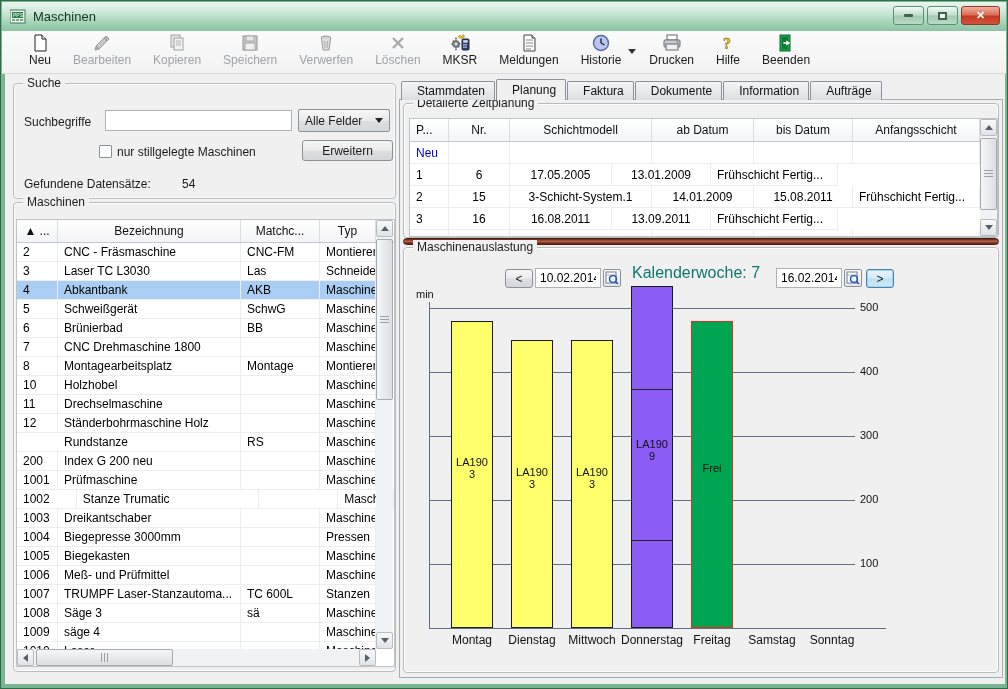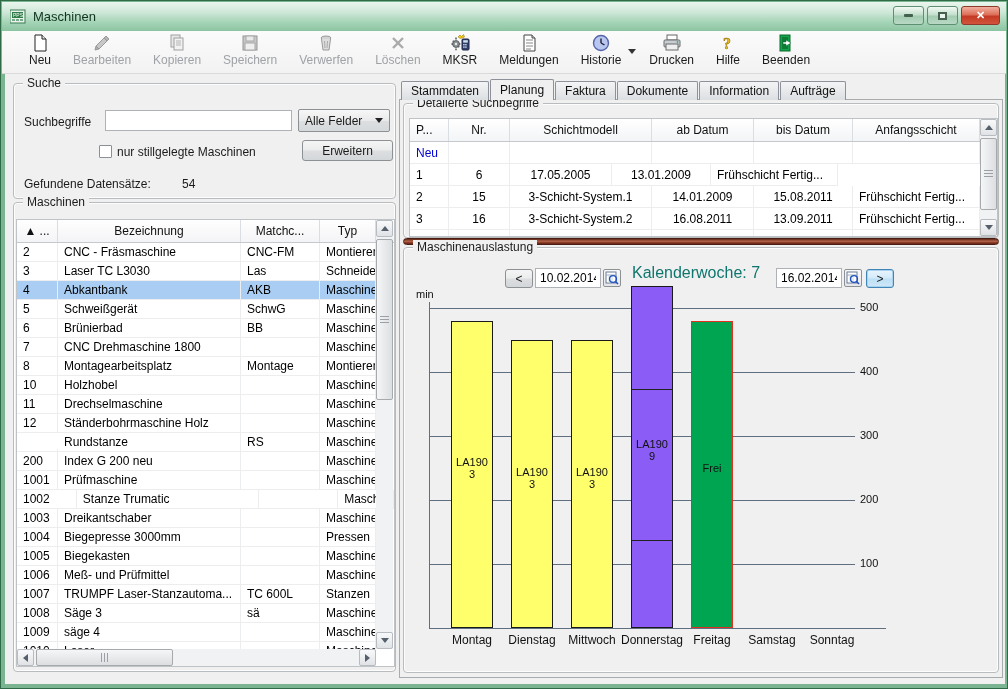--- a/index.html
+++ b/index.html
@@ -65,21 +65,21 @@
   .tri-lf{width:0;height:0;border-top:4px solid transparent;border-bottom:4px solid transparent;border-right:5px solid #55606c;}
   .tri-rt{width:0;height:0;border-top:4px solid transparent;border-bottom:4px solid transparent;border-left:5px solid #55606c;}
   .sb-thumb{position:absolute;box-sizing:border-box;border:1px solid #a7aaad;border-radius:2px;
     background:linear-gradient(90deg,#f5f6f7,#dcdee1);display:flex;align-items:center;justify-content:center;}
   .sb-thumb.h{background:linear-gradient(180deg,#f5f6f7,#dcdee1);}
   .grip-v{width:9px;height:8px;background:repeating-linear-gradient(180deg,#9aa0a6 0 1px,rgba(0,0,0,0) 1px 3px);}
   .grip-h{width:8px;height:9px;background:repeating-linear-gradient(90deg,#9aa0a6 0 1px,rgba(0,0,0,0) 1px 3px);}
   
   .tabs{position:absolute;left:396px;top:5px;display:flex;align-items:flex-end;height:21px;z-index:3;}
   .tab{box-sizing:border-box;border:1px solid #8e9199;border-bottom:none;border-radius:2px 2px 0 0;
-    background:linear-gradient(180deg,#f3f4f5,#dcdfe2);font-size:12px;color:#111;padding:2px 9px 2px 9px;margin-right:1px;height:19px;}
+    background:linear-gradient(180deg,#f3f4f5,#dcdfe2);font-size:12px;color:#111;padding:2px 9px 2px 15px;margin-right:1px;height:19px;}
   .tab.active{background:#f0f0f0;height:21px;padding-top:3px;position:relative;z-index:4;}
   .tabpage{position:absolute;left:394px;top:25px;width:604px;height:579px;border:1px solid #a8abae;background:#f0f0f0;box-sizing:border-box;}
   .g-planning{left:398px;top:29px;width:594px;height:133px;}
   .ptable{position:absolute;left:5px;top:14px;width:587px;height:117px;background:#fff;border:1px solid #c0c3c6;overflow:hidden;}
   
   .splitter{position:absolute;left:398px;top:164px;width:596px;height:7px;border-radius:4px;
     background:linear-gradient(180deg,#5e2417,#b5654a 45%,#8e3d28 70%,#5e2417);border:1px solid #4a1d12;box-sizing:border-box;}
   
   .g-auslastung{left:398px;top:173px;width:594px;height:424px;}
   .week-label{position:absolute;font-size:16px;color:#0f766e;white-space:nowrap;}
@@ -462,21 +462,21 @@
         <div class="tab">Stammdaten</div>
         <div class="tab active">Planung</div>
         <div class="tab">Faktura</div>
         <div class="tab">Dokumente</div>
         <div class="tab">Information</div>
         <div class="tab">Aufträge</div>
       </div>
     <div class="tabpage"></div>
 
     <div class="groupbox g-planning">
-      <span class="gb-label">Detalierte Suchbegriffe</span>
+      <span class="gb-label">Detalierte Zeitplanung</span>
       <div class="ptable ptable-built">
         <div id="p-head">
             <div class="thead">
               <div class="th" style="width: 39px; justify-content: flex-start; padding-left: 6px;">P...</div>
               <div class="th" style="width: 61px;">Nr.</div>
               <div class="th" style="width: 142px;">Schichtmodell</div>
               <div class="th" style="width: 102px;">ab Datum</div>
               <div class="th" style="width: 99px;">bis Datum</div>
               <div class="th" style="width: 127px;">Anfangsschicht</div>
             </div>
@@ -501,21 +501,20 @@
               <div class="tc" style="width: 39px; padding-left: 6px;">2</div>
               <div class="tc center" style="width: 61px;">15</div>
               <div class="tc center" style="width: 142px;">3-Schicht-System.1</div>
               <div class="tc center" style="width: 102px;">14.01.2009</div>
               <div class="tc center" style="width: 99px;">15.08.2011</div>
               <div class="tc" style="width: 127px;">Frühschicht Fertig...</div>
             </div>
             <div class="trow">
               <div class="tc" style="width: 39px; padding-left: 6px;">3</div>
               <div class="tc center" style="width: 61px;">16</div>
-              <div class="tc center" style="width: 142px;">3-Schicht-System.2</div>
               <div class="tc center" style="width: 102px;">16.08.2011</div>
               <div class="tc center" style="width: 99px;">13.09.2011</div>
               <div class="tc" style="width: 127px;">Frühschicht Fertig...</div>
             </div>
             <div class="trow">
               <div class="tc" style="width: 39px; padding-left: 6px;">4</div>
               <div class="tc center" style="width: 61px;">20</div>
               <div class="tc center" style="width: 142px;">3-Schicht-System 2a</div>
               <div class="tc center" style="width: 102px;">14.09.2011</div>
               <div class="tc center" style="width: 99px;"></div>

